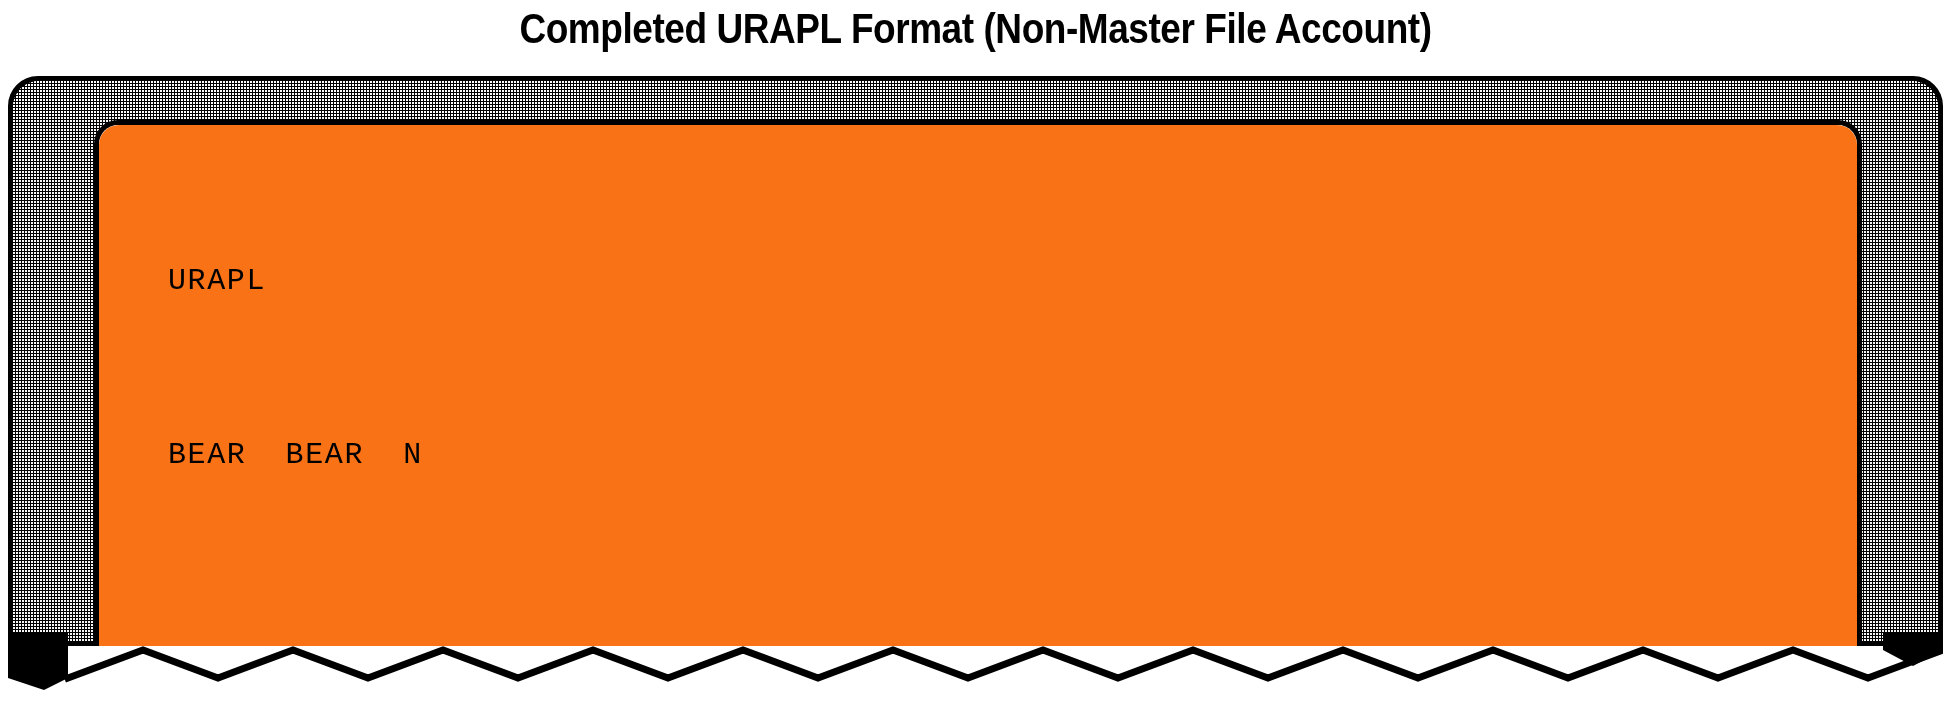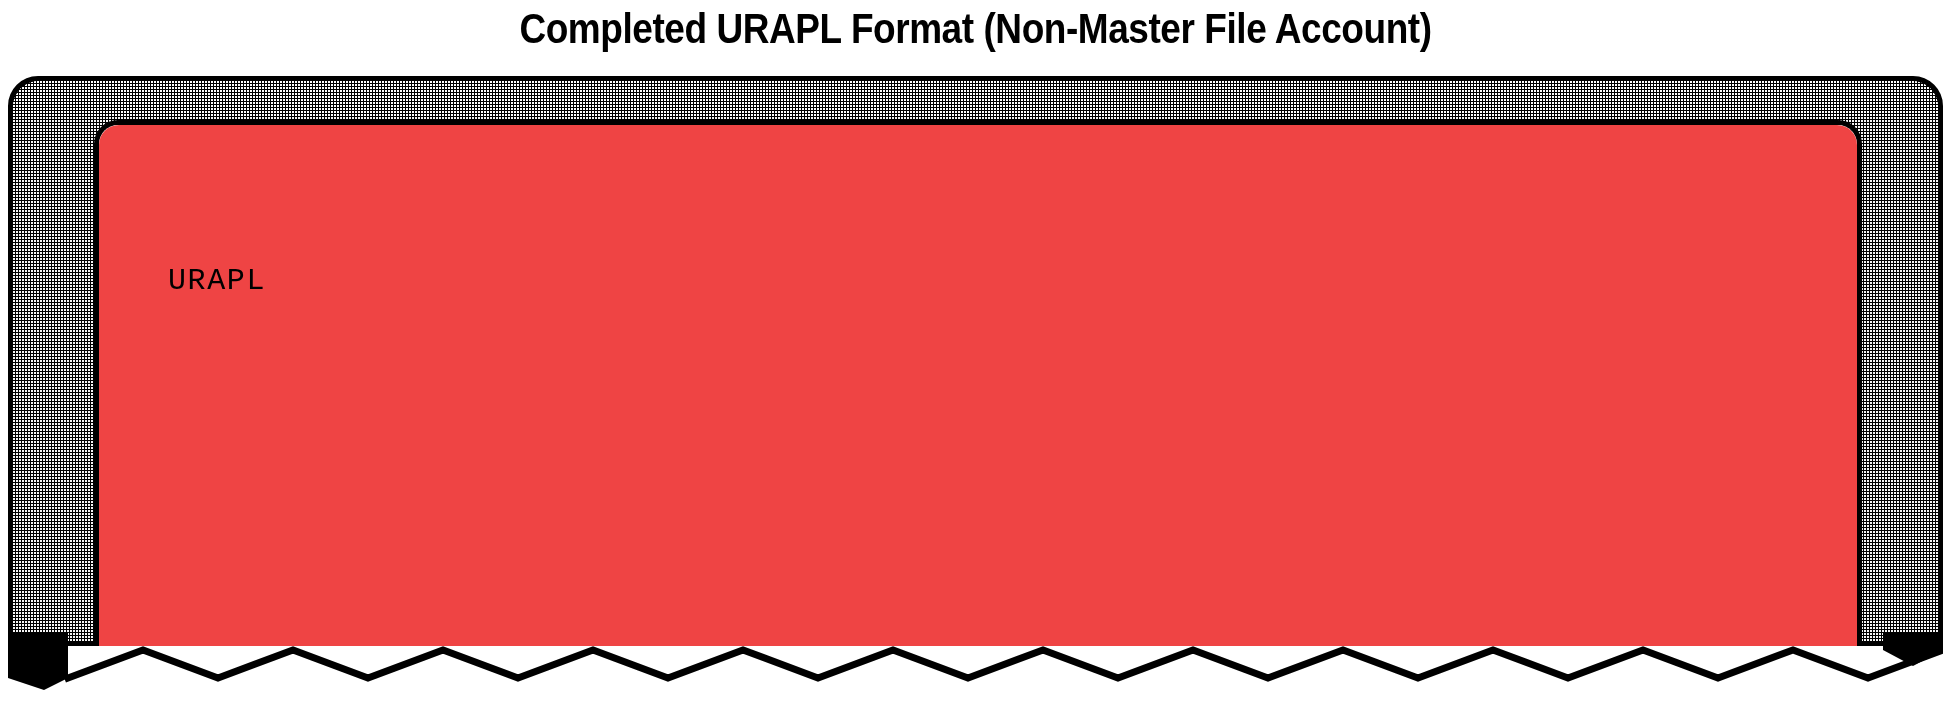--- a/index.html
+++ b/index.html
@@ -104,21 +104,21 @@
     background: #ffffff;
     z-index: 3;
   }
   .screen {
     position: absolute;
     left: 91px;
     top: 49px;
     width: 1758px;
     height: 521px;
     border-radius: 20px 20px 0 0;
-    background: #ef4444;
+    background: #f97316;
     overflow: hidden;
     z-index: 4;
     text-decoration: underline;
   }
 
   
   .screen-text {
     position: absolute;
     left: 69px;
     top: 35px;
@@ -156,20 +156,21 @@
   <div class="bezel-top-sheen"></div>
 
   <div class="screen-outline"></div>
 
   <div class="screen">
     <div class="screen-text">
 
       <div class="screen-line">URAPL</div>
 
 
+      <div class="screen-line">BEAR  BEAR  N</div>
 
       
 
       
 
       
 
       
 
       

